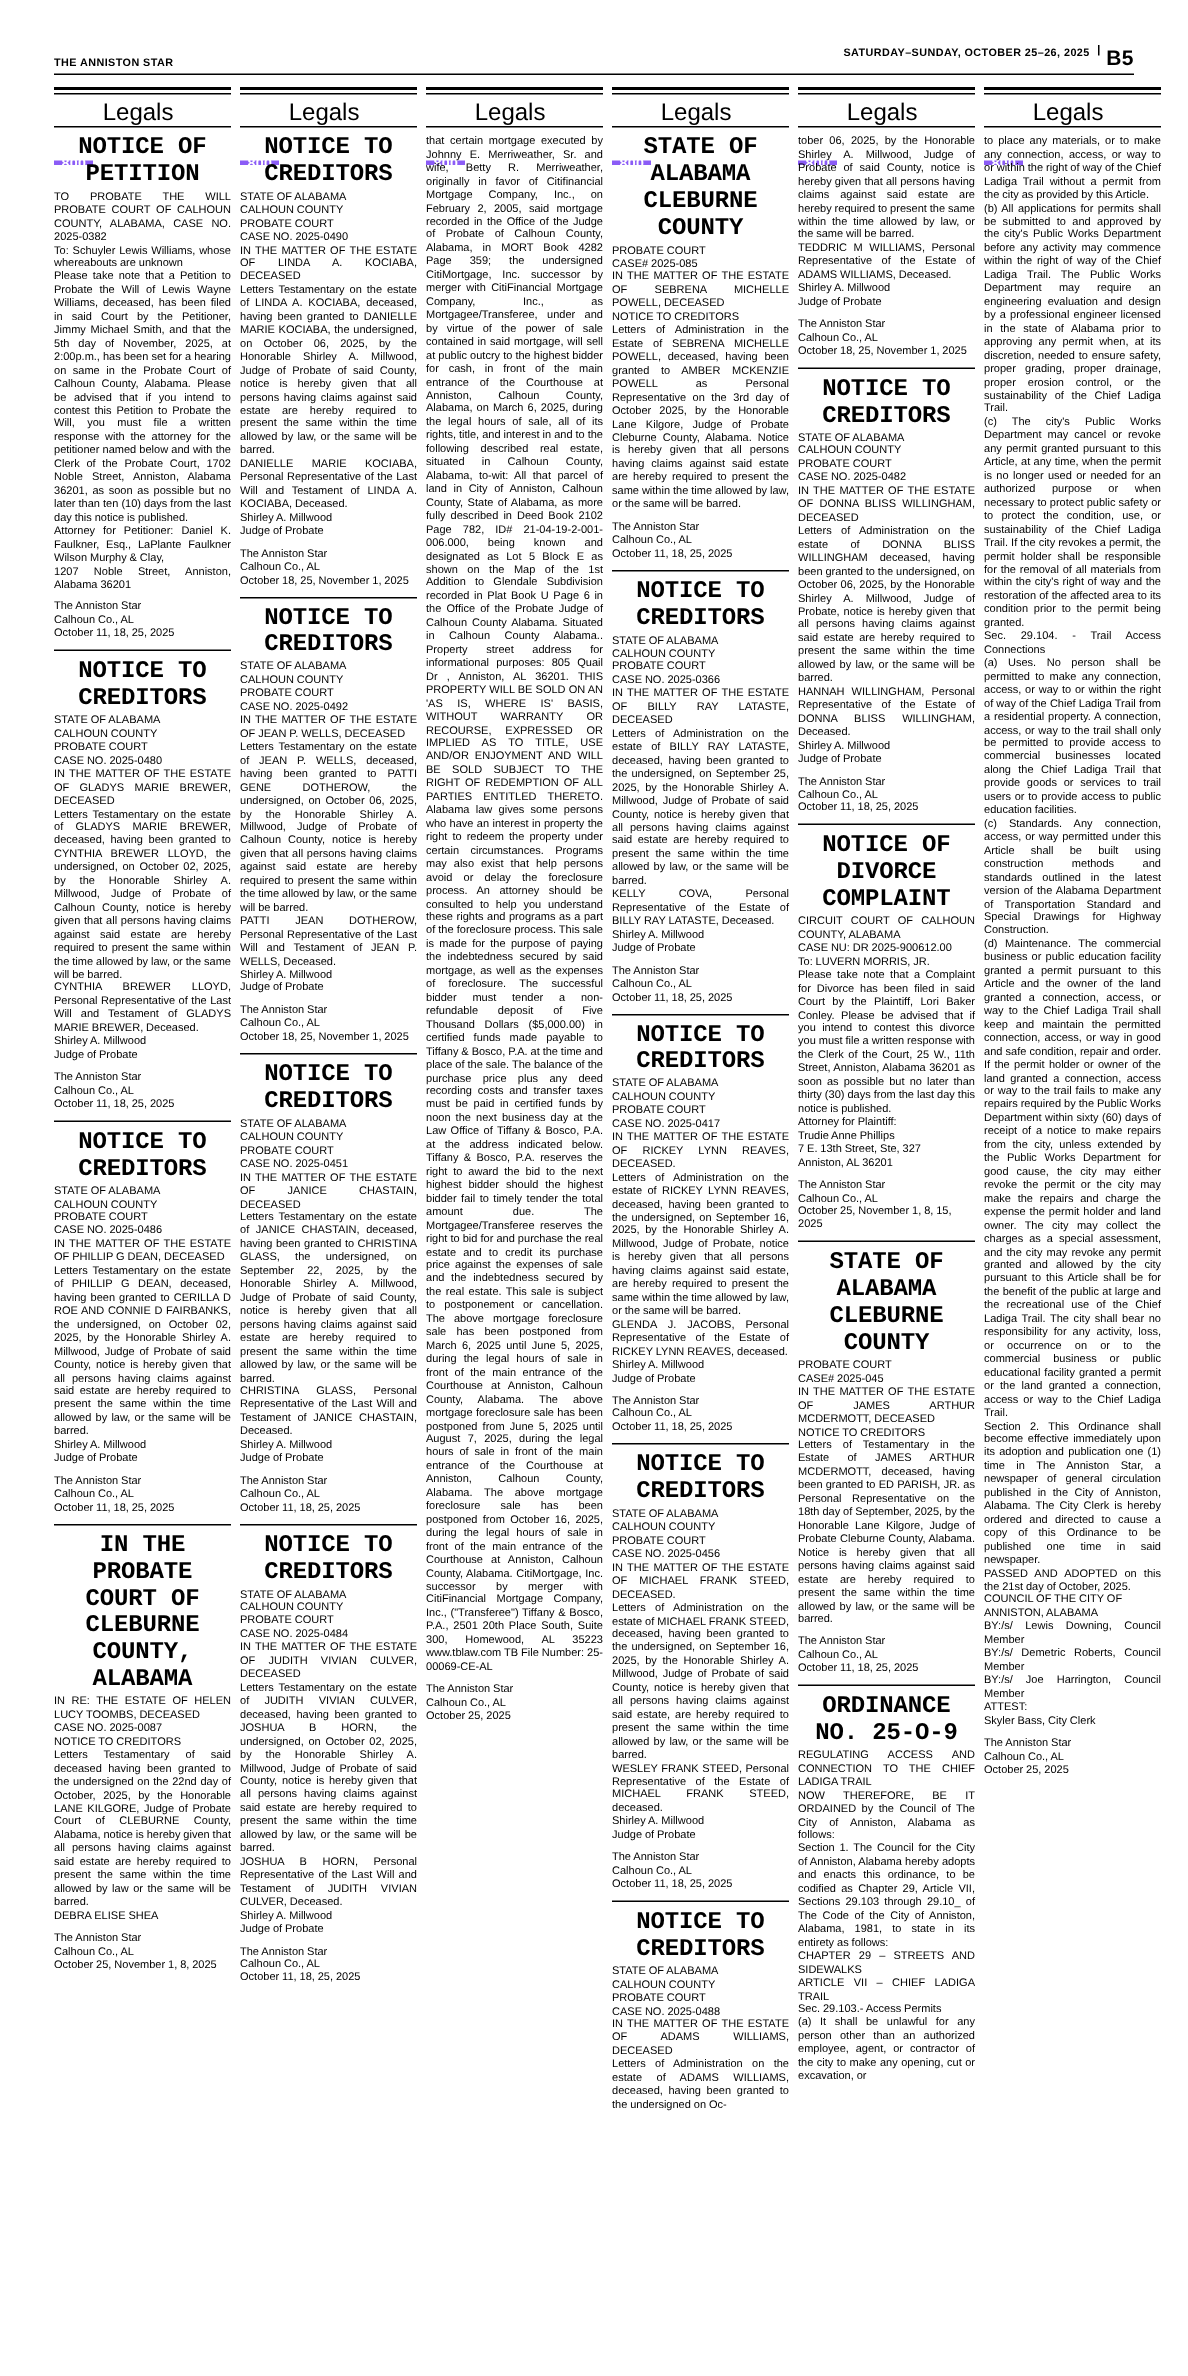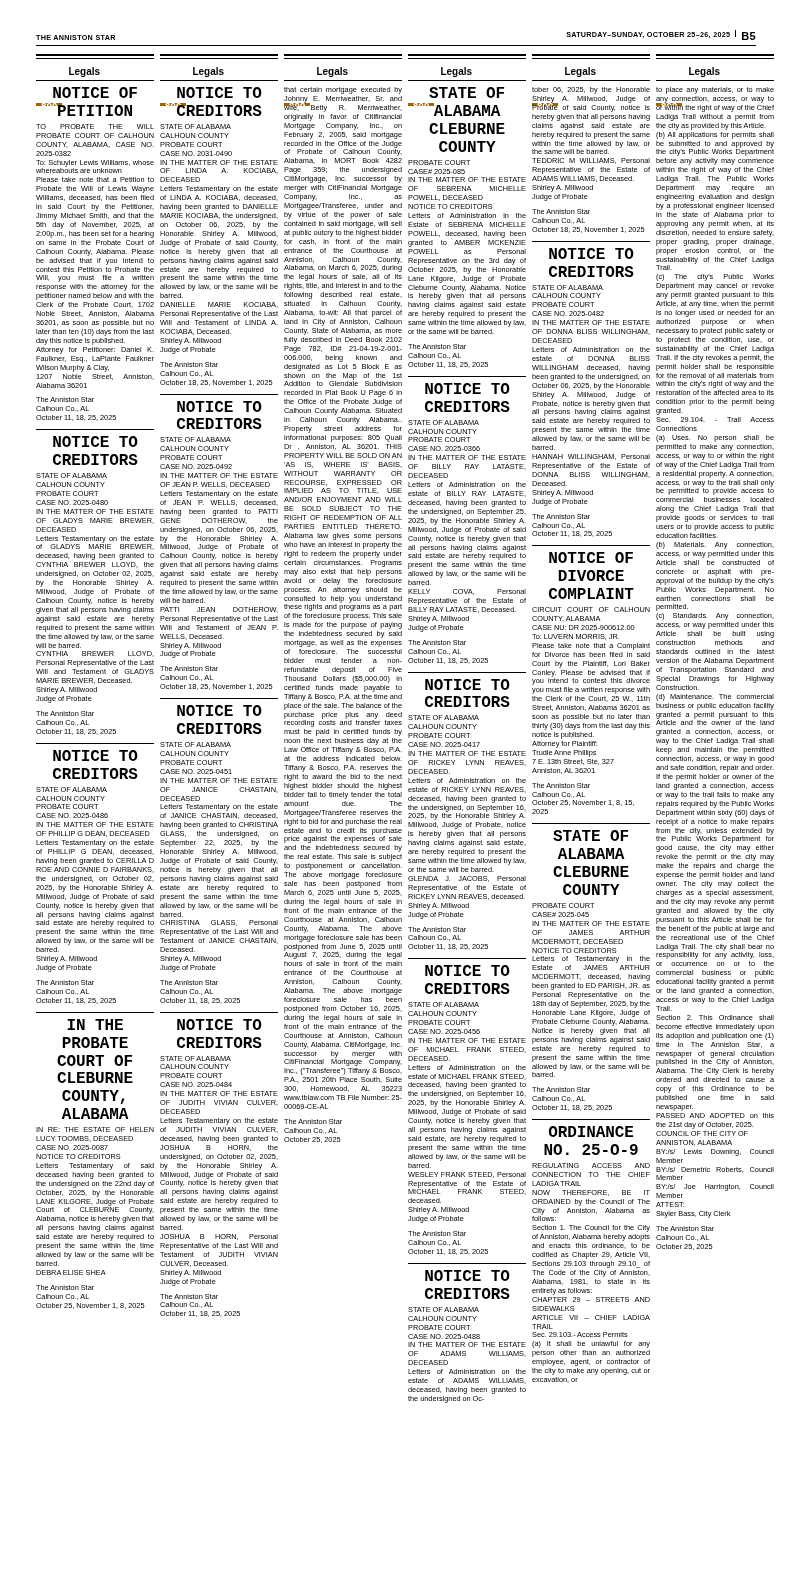--- a/index.html
+++ b/index.html
@@ -44,21 +44,21 @@
   }
   .masthead-sep {
     display: inline-block;
     width: 1px;
     height: 7px;
     background: #000;
     margin: 0 1px;
   }
   .masthead-page {
     font-weight: 700;
-    font-size: 11px;
+    font-size: 14px;
   }
   .masthead-rule {
     height: 1px;
     background: #000;
     margin-bottom: 8px;
   }
   
   .columns {
     display: flex;
     gap: 0;
@@ -82,33 +82,33 @@
     height: 2px;
     margin-bottom: 4px;
   }
   .cat-row {
     display: flex;
     align-items: stretch;
     height: 17px;
     border-bottom: 1px solid #000;
   }
   .cat-num {
-    background: #a16207;
+    background: #8b5cf6;
     color: #fff;
     font-weight: 700;
     font-size: 9.5px;
     padding: 2px 5px 1px 5px;
     display: flex;
     align-items: center;
     letter-spacing: 0.2px;
     margin-top: 40px;
   }
   .cat-label {
-    font-size: 10px;
-    font-weight: 700;
+    font-size: 16px;
+    font-weight: 400;
     padding-left: 6px;
     display: flex;
     align-items: center;
   }
   
   .notice {
     margin-bottom: 0px;
   }
   .notice + .notice {
     border-top: 1px solid #000;
@@ -247,21 +247,21 @@
             <div class="cat-num">800</div>
             <div class="cat-label">Legals</div>
           </div>
         </div>
         <div class="notice">
           <div class="notice-title">NOTICE TO CREDITORS</div>
           <div class="body">
             <p class="flushleft">STATE OF ALABAMA</p>
             <p class="flushleft">CALHOUN COUNTY</p>
             <p class="flushleft">PROBATE COURT</p>
-            <p class="flushleft">CASE NO. 2031-0490</p>
+            <p class="flushleft">CASE NO. 2025-0490</p>
             <p>IN THE MATTER OF THE ESTATE OF LINDA A. KOCIABA, DECEASED</p>
             <p>Letters Testamentary on the estate of LINDA A. KOCIABA, deceased, having been granted to DANIELLE MARIE KOCIABA, the undersigned, on October 06, 2025, by the Honorable Shirley A. Millwood, Judge of Probate of said County, notice is hereby given that all persons having claims against said estate are hereby required to present the same within the time allowed by law, or the same will be barred.</p>
             <p>DANIELLE MARIE KOCIABA, Personal Representative of the Last Will and Testament of LINDA A. KOCIABA, Deceased.</p>
             <p class="flushleft">Shirley A. Millwood</p>
             <p class="flushleft">Judge of Probate</p>
             <div class="spacer"></div>
             <p class="sig">The Anniston Star</p>
             <p class="sig">Calhoun Co., AL</p>
             <p class="sig">October 18, 25, November 1, 2025</p>
           </div>
@@ -517,21 +517,20 @@
             <div class="cat-label">Legals</div>
           </div>
         </div>
         <div class="notice">
           <div class="body">
             <p>to place any materials, or to make any connection, access, or way to or within the right of way of the Chief Ladiga Trail without a permit from the city as provided by this Article.</p>
             <p>(b) All applications for permits shall be submitted to and approved by the city's Public Works Department before any activity may commence within the right of way of the Chief Ladiga Trail. The Public Works Department may require an engineering evaluation and design by a professional engineer licensed in the state of Alabama prior to approving any permit when, at its discretion, needed to ensure safety, proper grading, proper drainage, proper erosion control, or the sustainability of the Chief Ladiga Trail.</p>
             <p>(c) The city's Public Works Department may cancel or revoke any permit granted pursuant to this Article, at any time, when the permit is no longer used or needed for an authorized purpose or when necessary to protect public safety or to protect the condition, use, or sustainability of the Chief Ladiga Trail. If the city revokes a permit, the permit holder shall be responsible for the removal of all materials from within the city's right of way and the restoration of the affected area to its condition prior to the permit being granted.</p>
             <p>Sec. 29.104. - Trail Access Connections</p>
             <p>(a) Uses. No person shall be permitted to make any connection, access, or way to or within the right of way of the Chief Ladiga Trail from a residential property. A connection, access, or way to the trail shall only be permitted to provide access to commercial businesses located along the Chief Ladiga Trail that provide goods or services to trail users or to provide access to public education facilities.</p>
-            <p>(b) Materials. Any connection, access, or way permitted under this Article shall be constructed of concrete or asphalt with pre-approval of the buildup by the city's Public Works Department. No earthen connections shall be permitted.</p>
             <p>(c) Standards. Any connection, access, or way permitted under this Article shall be built using construction methods and standards outlined in the latest version of the Alabama Department of Transportation Standard and Special Drawings for Highway Construction.</p>
             <p>(d) Maintenance. The commercial business or public education facility granted a permit pursuant to this Article and the owner of the land granted a connection, access, or way to the Chief Ladiga Trail shall keep and maintain the permitted connection, access, or way in good and safe condition, repair and order. If the permit holder or owner of the land granted a connection, access or way to the trail fails to make any repairs required by the Public Works Department within sixty (60) days of receipt of a notice to make repairs from the city, unless extended by the Public Works Department for good cause, the city may either revoke the permit or the city may make the repairs and charge the expense the permit holder and land owner. The city may collect the charges as a special assessment, and the city may revoke any permit granted and allowed by the city pursuant to this Article shall be for the benefit of the public at large and the recreational use of the Chief Ladiga Trail. The city shall bear no responsibility for any activity, loss, or occurrence on or to the commercial business or public educational facility granted a permit or the land granted a connection, access or way to the Chief Ladiga Trail.</p>
             <p>Section 2. This Ordinance shall become effective immediately upon its adoption and publication one (1) time in The Anniston Star, a newspaper of general circulation published in the City of Anniston, Alabama. The City Clerk is hereby ordered and directed to cause a copy of this Ordinance to be published one time in said newspaper.</p>
             <p>PASSED AND ADOPTED on this the 21st day of October, 2025.</p>
             <p class="flushleft">COUNCIL OF THE CITY OF ANNISTON, ALABAMA</p>
             <p>BY:/s/ Lewis Downing, Council Member</p>
             <p>BY:/s/ Demetric Roberts, Council Member</p>
             <p>BY:/s/ Joe Harrington, Council Member</p>
             <p class="flushleft">ATTEST:</p>
             <p class="flushleft">Skyler Bass, City Clerk</p>

